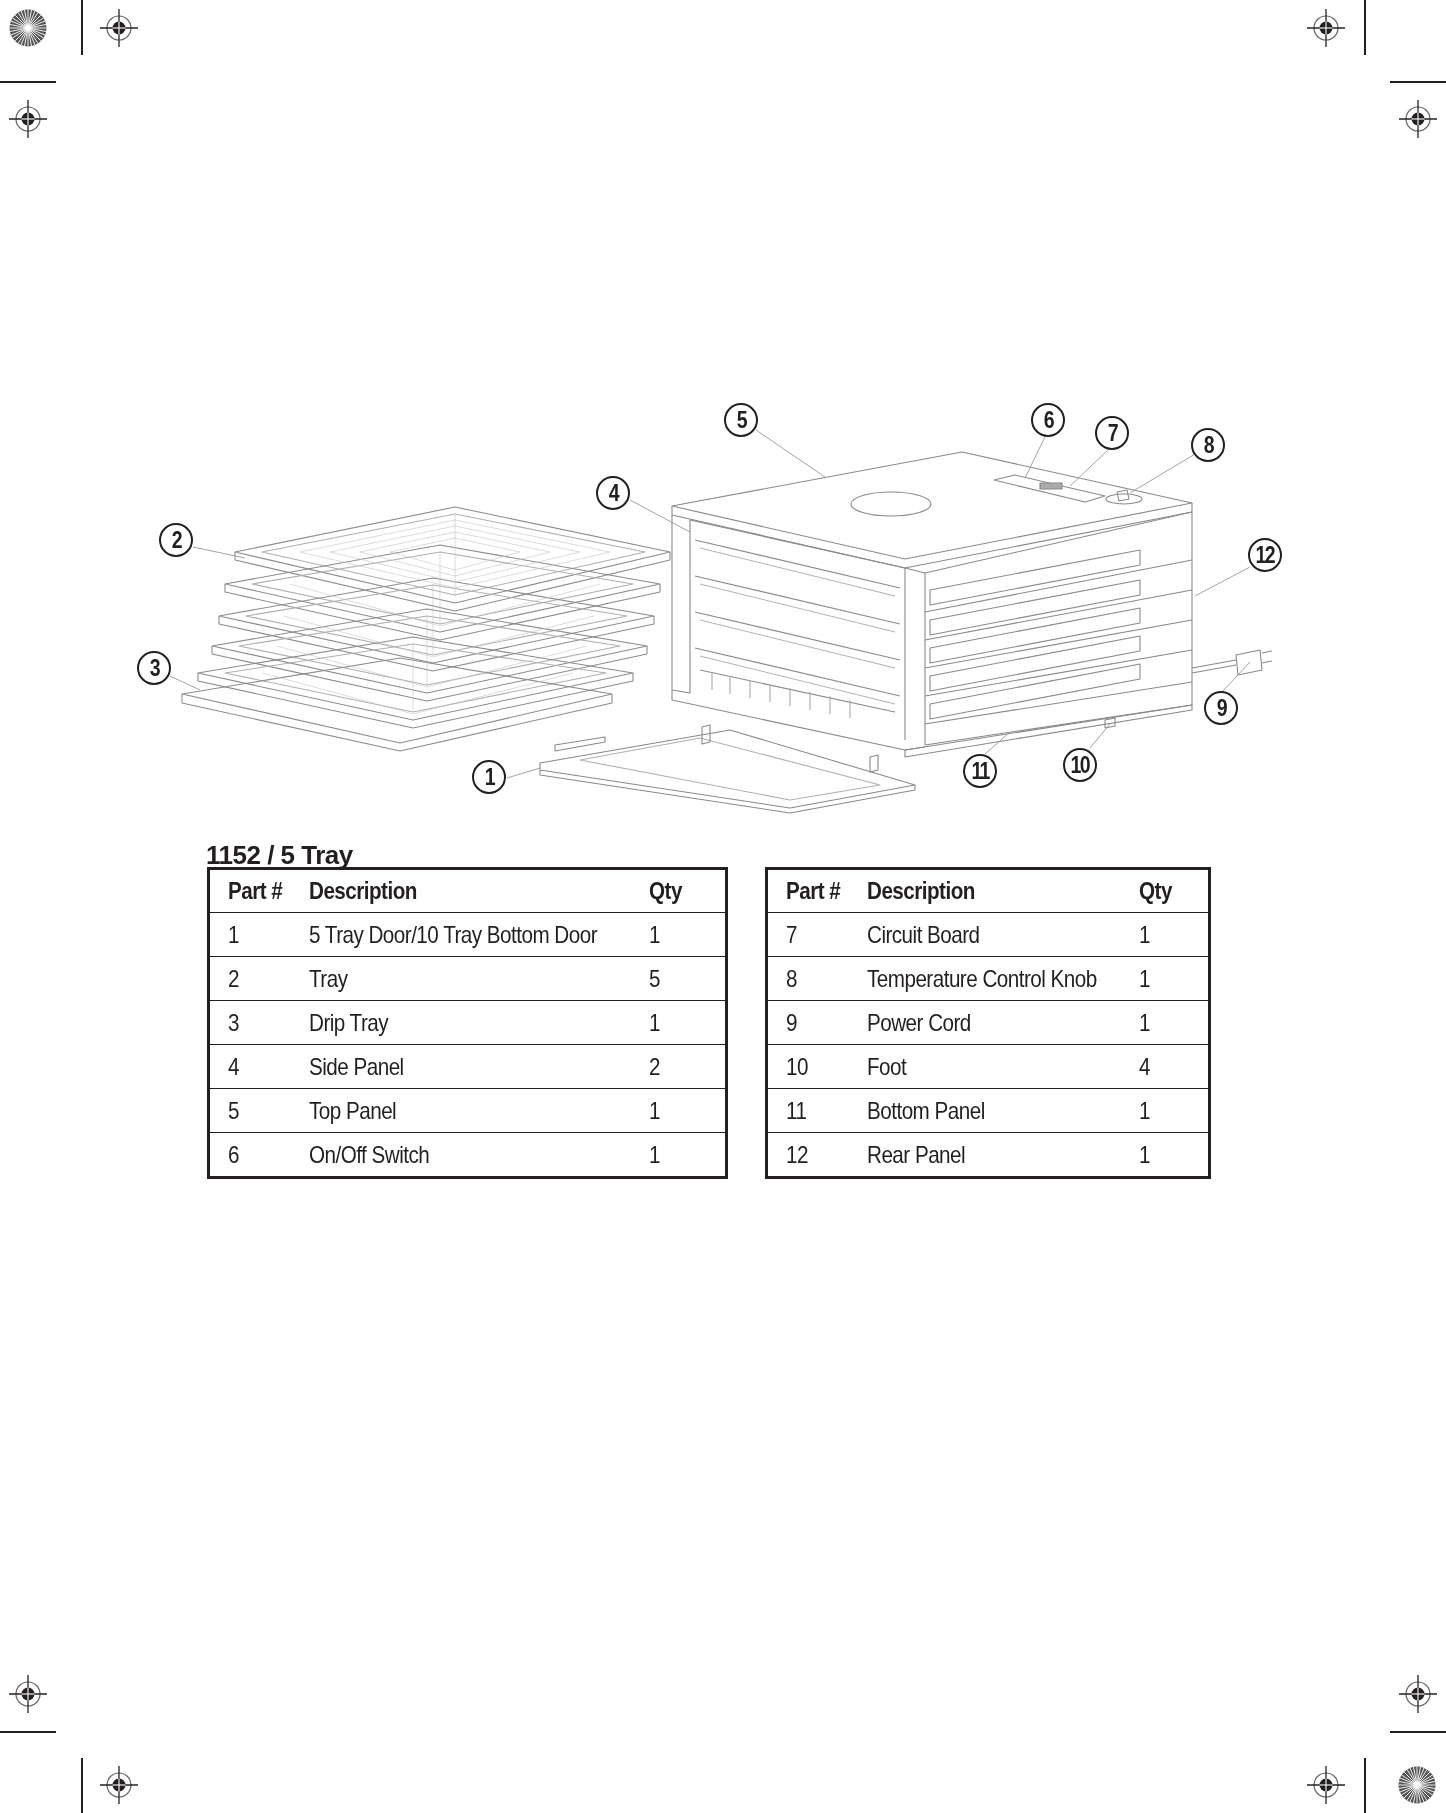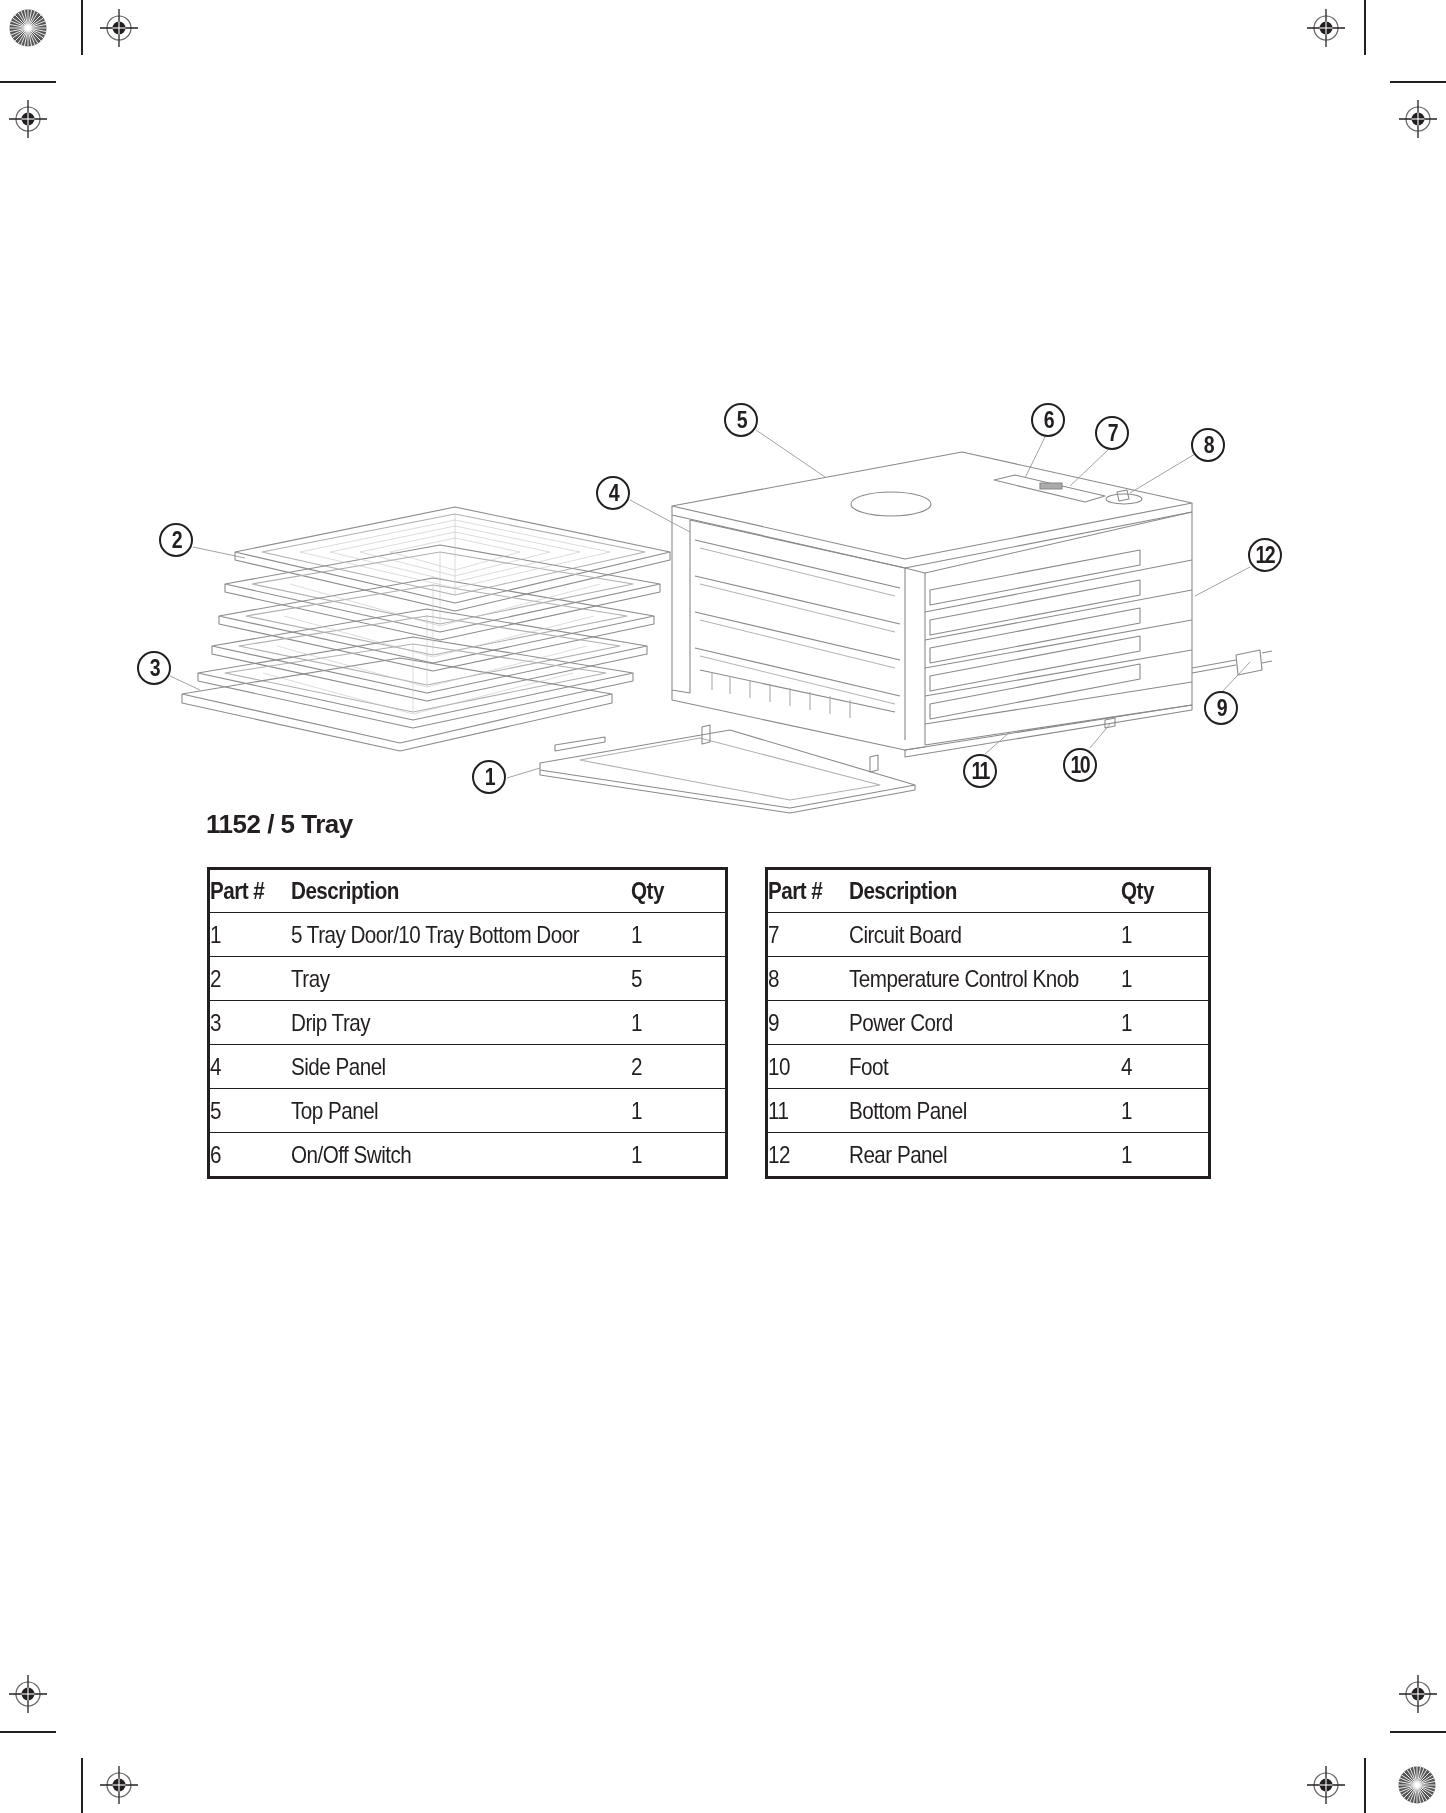--- a/index.html
+++ b/index.html
@@ -2,31 +2,31 @@
 <html><head>
 <meta charset="utf-8">
 <style>
   html, body { margin: 0; padding: 0; background: #ffffff; }
   body { width: 1446px; height: 1813px; position: relative; overflow: hidden;
          font-family: "Liberation Sans", sans-serif; color: #231f20; }
   .crop-v { position: absolute; width: 1.5px; background: #231f20; height: 55px; }
   .crop-h { position: absolute; height: 1.5px; background: #231f20; width: 56px; }
   svg.mark { position: absolute; overflow: visible; }
 
-  .title { position: absolute; left: 206px; top: 809px; font-size: 26px; font-weight: bold;
+  .title { position: absolute; left: 206px; top: 840px; font-size: 26px; font-weight: bold;
            letter-spacing: -0.5px; color: #231f20; }
 
   table.parts { position: absolute; border-collapse: collapse; border: 3px solid #231f20;
                 font-family: "Liberation Sans", sans-serif; font-size: 24px; color: #231f20; }
   table.parts th { text-align: left; font-weight: bold; height: 42px; padding: 0;
                    border-bottom: 1.5px solid #231f20; letter-spacing: -0.6px; vertical-align: middle; }
   table.parts td { height: 43px; padding: 0; border-bottom: 1.5px solid #231f20;
                    letter-spacing: -0.6px; vertical-align: middle; }
   table.parts tr:last-child td { border-bottom: none; }
-  table.parts .c1 { }
+  table.parts .c1 { padding-left: 18px; }
   #tbl-left  { left: 207px; top: 867px; width: 521px; }
   #tbl-left .c1 { width: 81px; }
   #tbl-left .c2 { width: 340px; }
   #tbl-right { left: 765px; top: 867px; width: 446px; }
   #tbl-right .c1 { width: 81px; }
   #tbl-right .c2 { width: 272px; }
   .th-text, .td-text { transform: scaleX(0.86); transform-origin: left center; display: inline-block; white-space: nowrap; }
 
   .callout { position: absolute; width: 34px; height: 34px; border: 2.5px solid #231f20; border-radius: 50%;
              box-sizing: border-box; display: flex; align-items: center; justify-content: center;

